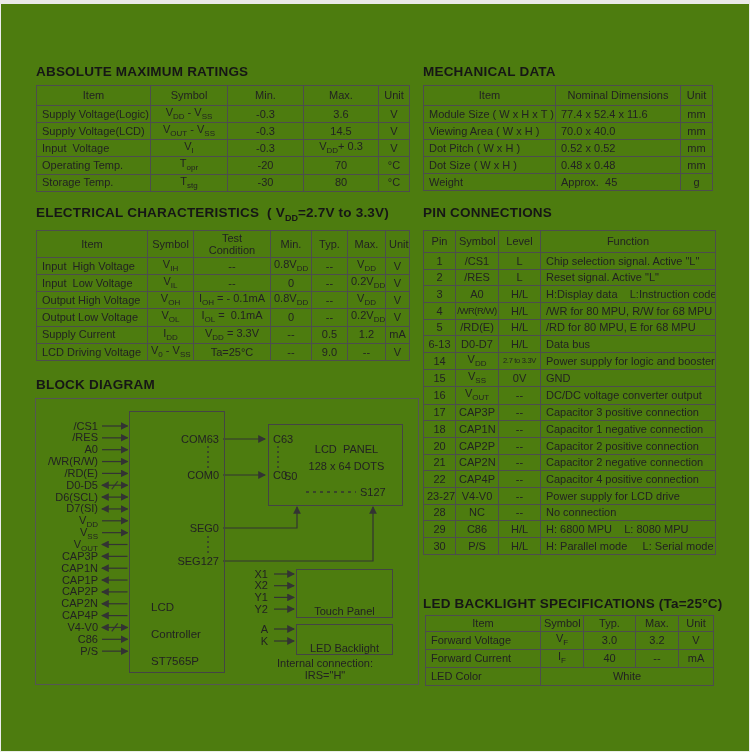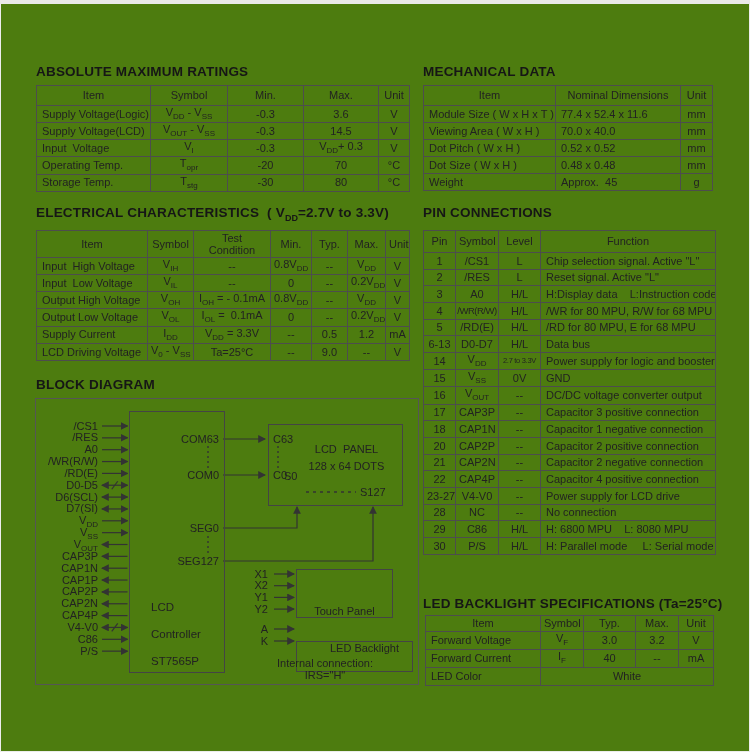--- a/index.html
+++ b/index.html
@@ -24,21 +24,21 @@
   .t-pins thead tr{height:22px;} .t-pins tbody tr{height:16.7px;}
   .t-led thead tr{height:16px;} .t-led tbody tr{height:18px;}
   
   .diagram{position:absolute;left:35px;top:398px;width:382px;height:285px;
            border:1.5px solid #555;background:transparent;}
   .dg-svg{position:absolute;left:0;top:0;width:382px;height:285px;pointer-events:none;}
   .dg-box{position:absolute;border:1.2px solid #444;}
   .ctrl-box{left:93px;top:12px;width:94px;height:260px;}
   .panel-box{left:232px;top:25px;width:133px;height:80px;}
   .touch-box{left:260px;top:170px;width:95px;height:47px;display:flex;align-items:flex-end;justify-content:center;}
-  .bl-box{left:260px;top:242px;width:95px;height:29px;display:flex;align-items:flex-start;justify-content:center;padding-left:20px;}
+  .bl-box{left:260px;top:225px;width:95px;height:29px;display:flex;align-items:flex-end;justify-content:center;}
   .dg-txt{position:absolute;font-size:11px;color:#222;white-space:nowrap;}
   .dg-pin-label{position:absolute;left:0;width:62px;text-align:right;font-size:11px;color:#222;white-space:nowrap;}
   .tp-pin-label{position:absolute;left:198px;width:34px;text-align:right;font-size:11px;color:#222;}
   .ra{left:118px;width:65px;text-align:right;}
   .ctrl-text{position:absolute;left:104px;top:195px;font-size:11.5px;color:#222;line-height:27px;margin-left:11px;}
   .box-label{font-size:11px;color:#222;}
   .note{position:absolute;left:220px;top:258px;width:138px;text-align:center;font-size:11px;color:#222;}
 </style>
 </head>
 <body>

